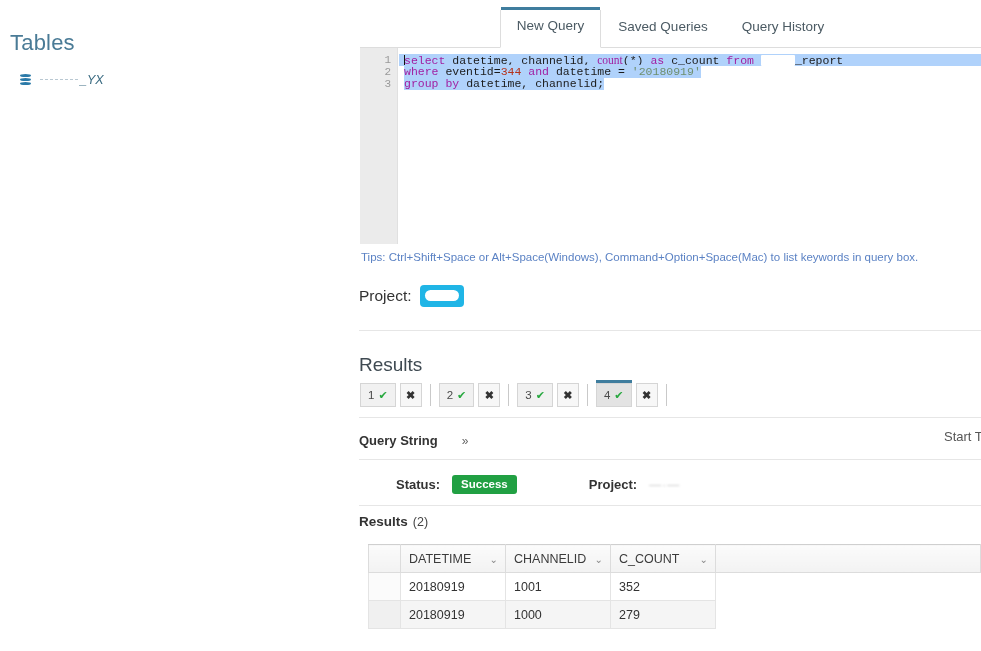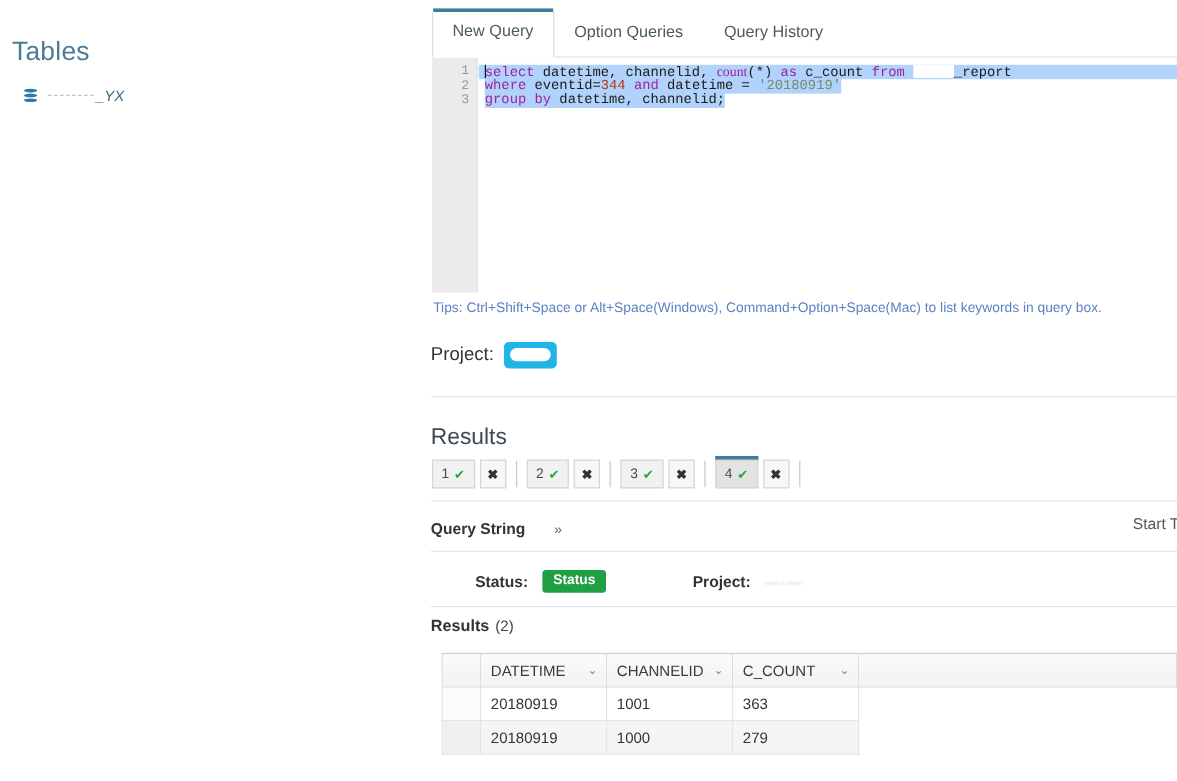--- a/index.html
+++ b/index.html
@@ -89,20 +89,21 @@
   
   #tabs {
     position: absolute;
     left: 4px; top: 10px;
     height: 38px;
     display: flex;
     align-items: stretch;
     border-bottom: 1px solid #ddd;
     width: 621px;
     box-sizing: border-box;
+    justify-content: center;
   }
   .tab {
     padding: 8px 16px 9px 16px;
     font-size: 13.5px;
     color: #4b5a63;
     cursor: pointer;
     position: relative;
     background: transparent;
     border: 1px solid transparent;
     box-sizing: border-box;
@@ -448,21 +449,21 @@
     <span class="table-name">
       <span class="redacted-dashes"></span><span>_YX</span>
     </span>
   </div>
 </div>
 
 <div id="main"></div>
 
 <div id="tabs" style="left:360px;">
   <div class="tab active">New Query</div>
-  <div class="tab">Option Queries</div>
+  <div class="tab">Saved Queries</div>
   <div class="tab">Query History</div>
 </div>
 
 <div id="editor">
   <div id="gutter">
     <div class="lineno" style="top:6px;">1</div>
     <div class="lineno" style="top:18px;">2</div>
     <div class="lineno" style="top:30px;">3</div>
   </div>
   <div id="code">
@@ -527,21 +528,21 @@
 <div id="query-string-row">
   <span id="query-string-label">Query String</span>
   <span class="chev-dbl">»</span>
 </div>
 <div id="start-time-label">Start T</div>
 
 <div class="hr" style="top:459px;"></div>
 
 <div id="status-row">
   <span class="f-label">Status:</span>
-  <span id="status-badge">Status</span>
+  <span id="status-badge">Success</span>
   <span class="f-label" id="status-project-label">Project:</span>
   <span id="status-project-value">—·—</span>
 </div>
 
 <div class="hr" style="top:505px;"></div>
 
 <div id="results-count-row">
   <span id="results-count-label">Results</span>
   <span id="results-count-value">(2)</span>
 </div>
@@ -571,21 +572,21 @@
           <span class="sort-caret">⌄</span>
         </th>
         <th class="col-filler"></th>
       </tr>
     </thead>
     <tbody>
       <tr>
         <td class="col-handle"></td>
         <td>20180919</td>
         <td>1001</td>
-        <td>363</td>
+        <td>352</td>
         <td class="col-filler" style="border:none;background:#fff;"></td>
       </tr>
       <tr class="alt">
         <td class="col-handle"></td>
         <td>20180919</td>
         <td>1000</td>
         <td>279</td>
         <td class="col-filler" style="border:none;background:#fff;"></td>
       </tr>
     </tbody>

